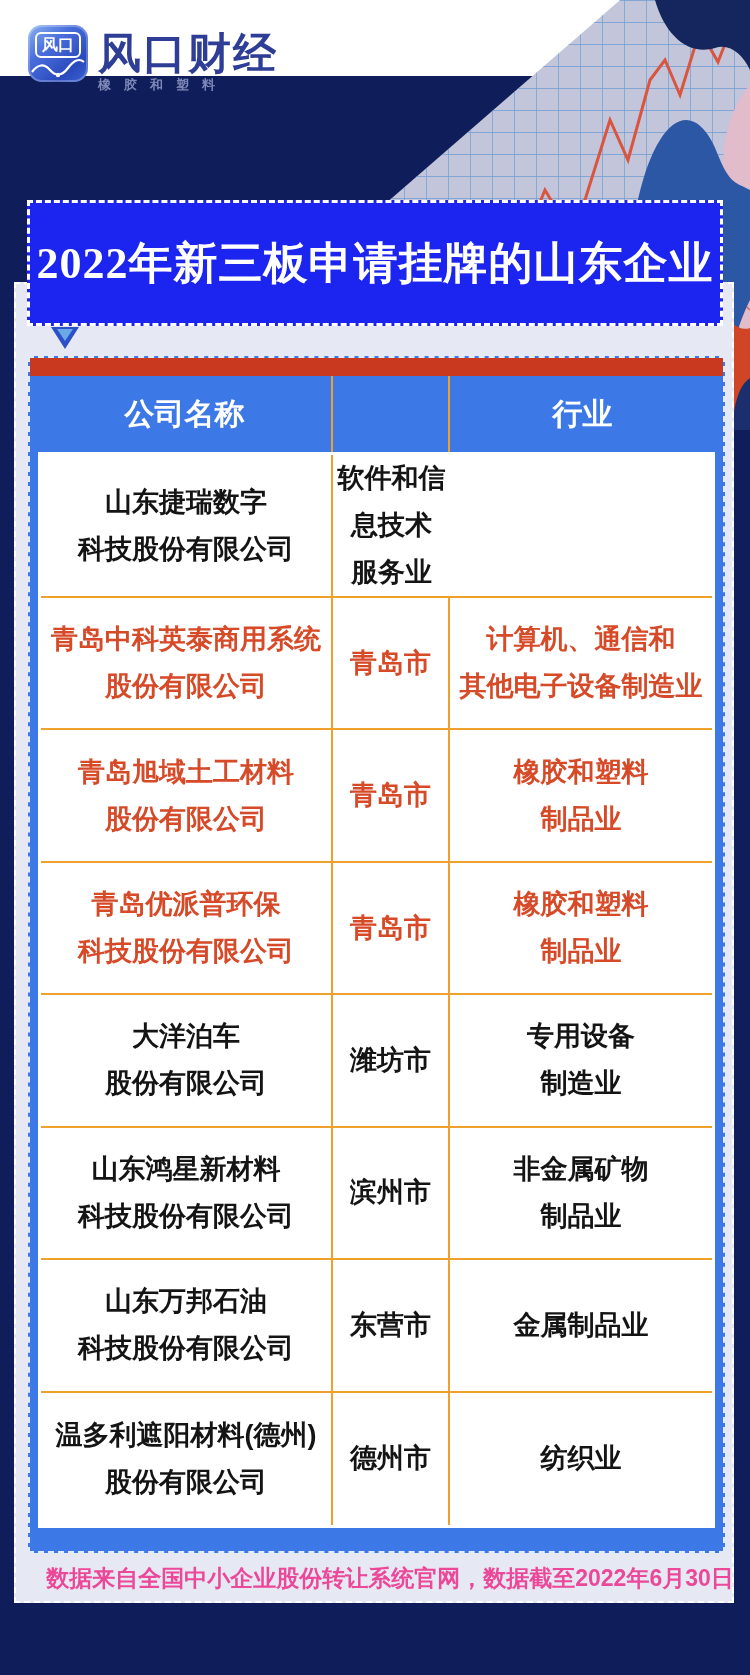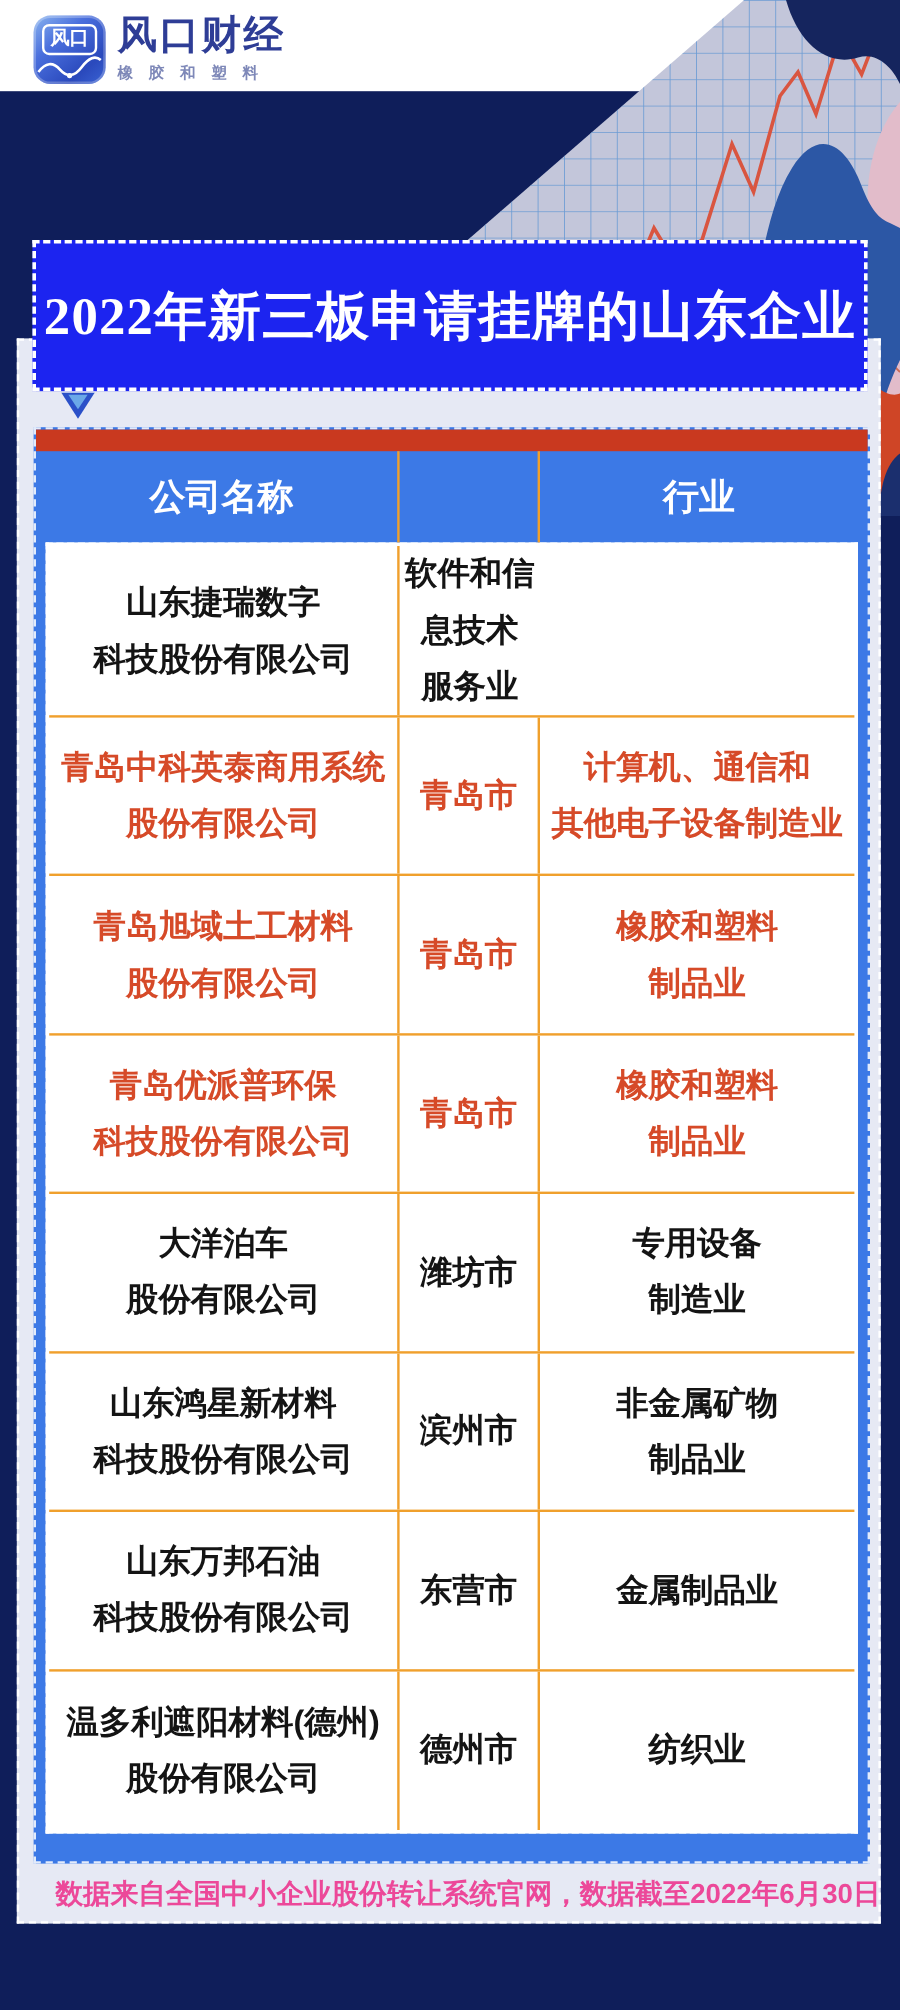--- a/index.html
+++ b/index.html
@@ -11,22 +11,22 @@
   .logo-wrap{position:absolute;left:28px;top:13px;display:flex;align-items:center;}
   .app-icon{position:relative;width:60px;height:57px;border-radius:14px;
             background:linear-gradient(140deg,#8ab4ef 0%,#4a6fdd 35%,#2a49bc 75%,#3a63d4 100%);
             box-shadow:inset 0 0 0 2px rgba(255,255,255,.25);}
   .app-icon .glyph{position:absolute;left:50%;top:7px;transform:translateX(-50%);
             border:2px solid #fff;border-radius:6px;padding:0 5px;color:#fff;
             font-weight:bold;font-size:16px;line-height:22px;white-space:nowrap;
             font-family:"Liberation Serif",serif;}
   .app-icon svg{position:absolute;left:0;bottom:2px;}
   .brand-txt{margin-left:10px;}
-  .brand-name{font-family:"Liberation Serif",serif;font-weight:800;font-size:33px;
-              color:#2e3d96;line-height:34px;letter-spacing:2px;}
+  .brand-name{font-family:"Liberation Serif",serif;font-weight:800;font-size:43px;
+              color:#2e3d96;line-height:34px;letter-spacing:2px;margin-top:24px;}
   .brand-tag{margin-top:5px;font-size:13px;color:#7e88b8;letter-spacing:13px;font-weight:600;}
 
   
   .collage{position:absolute;left:360px;top:0;width:390px;height:430px;z-index:1;
            clip-path:polygon(66.7% 0,100% 0,100% 100%,0 100%,0 52.5%);}
 
   
   .card{position:absolute;left:14px;top:282px;width:720px;height:1321px;z-index:2;
         background:#e6e9f4;border:2px dashed #ffffff;box-sizing:border-box;}
 

